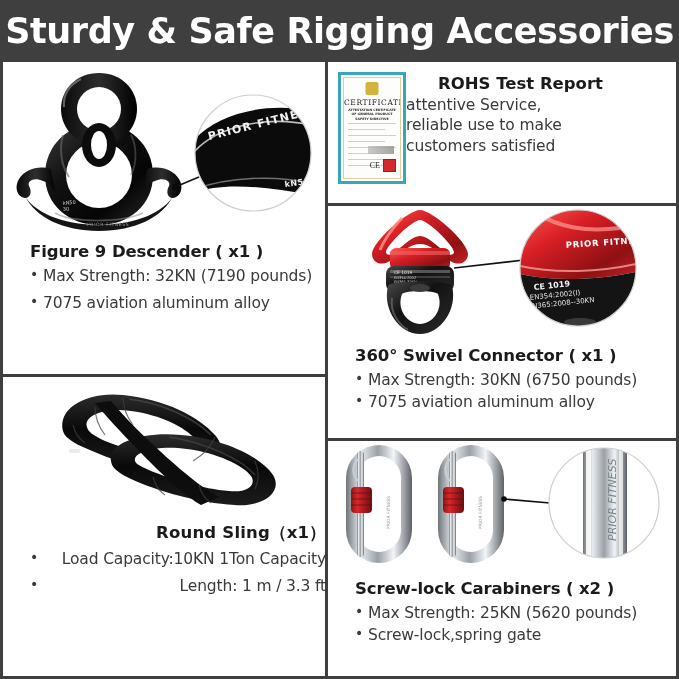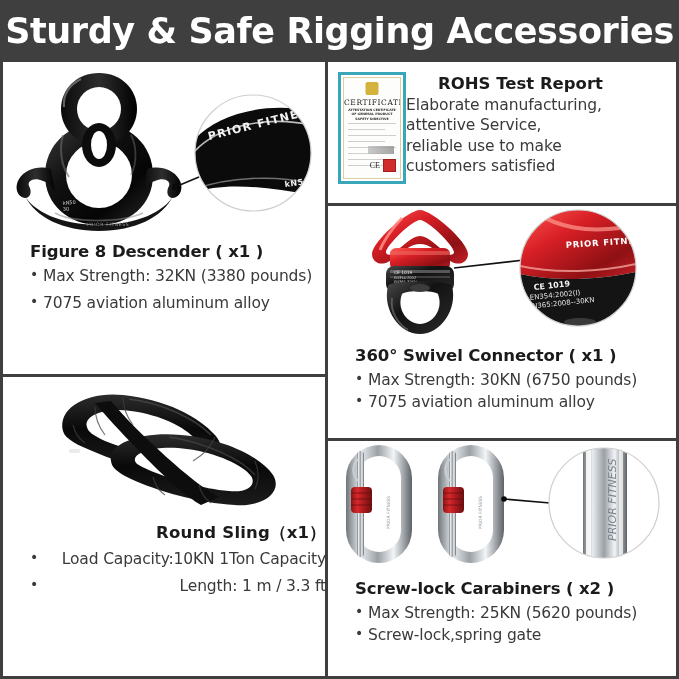--- a/index.html
+++ b/index.html
@@ -304,23 +304,23 @@
         <path d="M192 74 C214 50 262 36 308 46 L308 130 C258 120 214 118 192 128 Z" fill="#0b0b0b"></path>
         <path d="M192 86 C214 62 262 50 308 60" stroke="#d9d9d9" stroke-width="1.6" fill="none" opacity=".85"></path>
         <path d="M192 124 C226 112 270 110 308 118" stroke="#9b9b9b" stroke-width="1.4" fill="none" opacity=".7"></path>
         <text x="206" y="75" font-family="DejaVu Sans, sans-serif" font-size="11" font-weight="bold" fill="#f4f4f4" letter-spacing="1.4" transform="rotate(-14 206 75)">PRIOR FITNESS</text>
         <text x="282" y="122" font-family="DejaVu Sans, sans-serif" font-size="8" font-weight="bold" fill="#efefef" letter-spacing="0.6" transform="rotate(-8 282 122)">kN50</text>
       </g>
       <circle cx="250" cy="88" r="58" fill="none" stroke="#cfcfcf" stroke-width="1.2"></circle>
     </svg>
 
     <div id="fig8-text">
-      <div class="prod-title">Figure 8 Descender ( x1 )</div>
+      <div class="prod-title">Figure 9 Descender ( x1 )</div>
       <ul class="bullets">
-        <li>Max Strength: 32KN (3380 pounds)</li>
+        <li>Max Strength: 32KN (7190 pounds)</li>
         <li>7075 aviation aluminum alloy</li>
       </ul>
     </div>
   </div>
 
   <div class="panel" id="panel-rohs">
     <div id="rohs-inner">
 
       <div class="cert-frame">
         <div class="cert-inner">
@@ -338,21 +338,20 @@
               <i></i>
           </div>
           <div class="cert-sig"></div>
           <div class="cert-ce">CE</div>
           <div class="cert-mark"></div>
         </div>
       </div>
 
       <div id="rohs-text">
         <div class="rohs-title">ROHS Test Report</div>
-        <div class="rohs-line">Elaborate manufacturing,</div>
         <div class="rohs-line">attentive Service,</div>
         <div class="rohs-line">reliable use to make</div>
         <div class="rohs-line">customers satisfied</div>
       </div>
     </div>
   </div>
 
   <div class="panel" id="panel-swivel">
 
     <svg id="swivel-art" viewBox="0 0 348 132">

